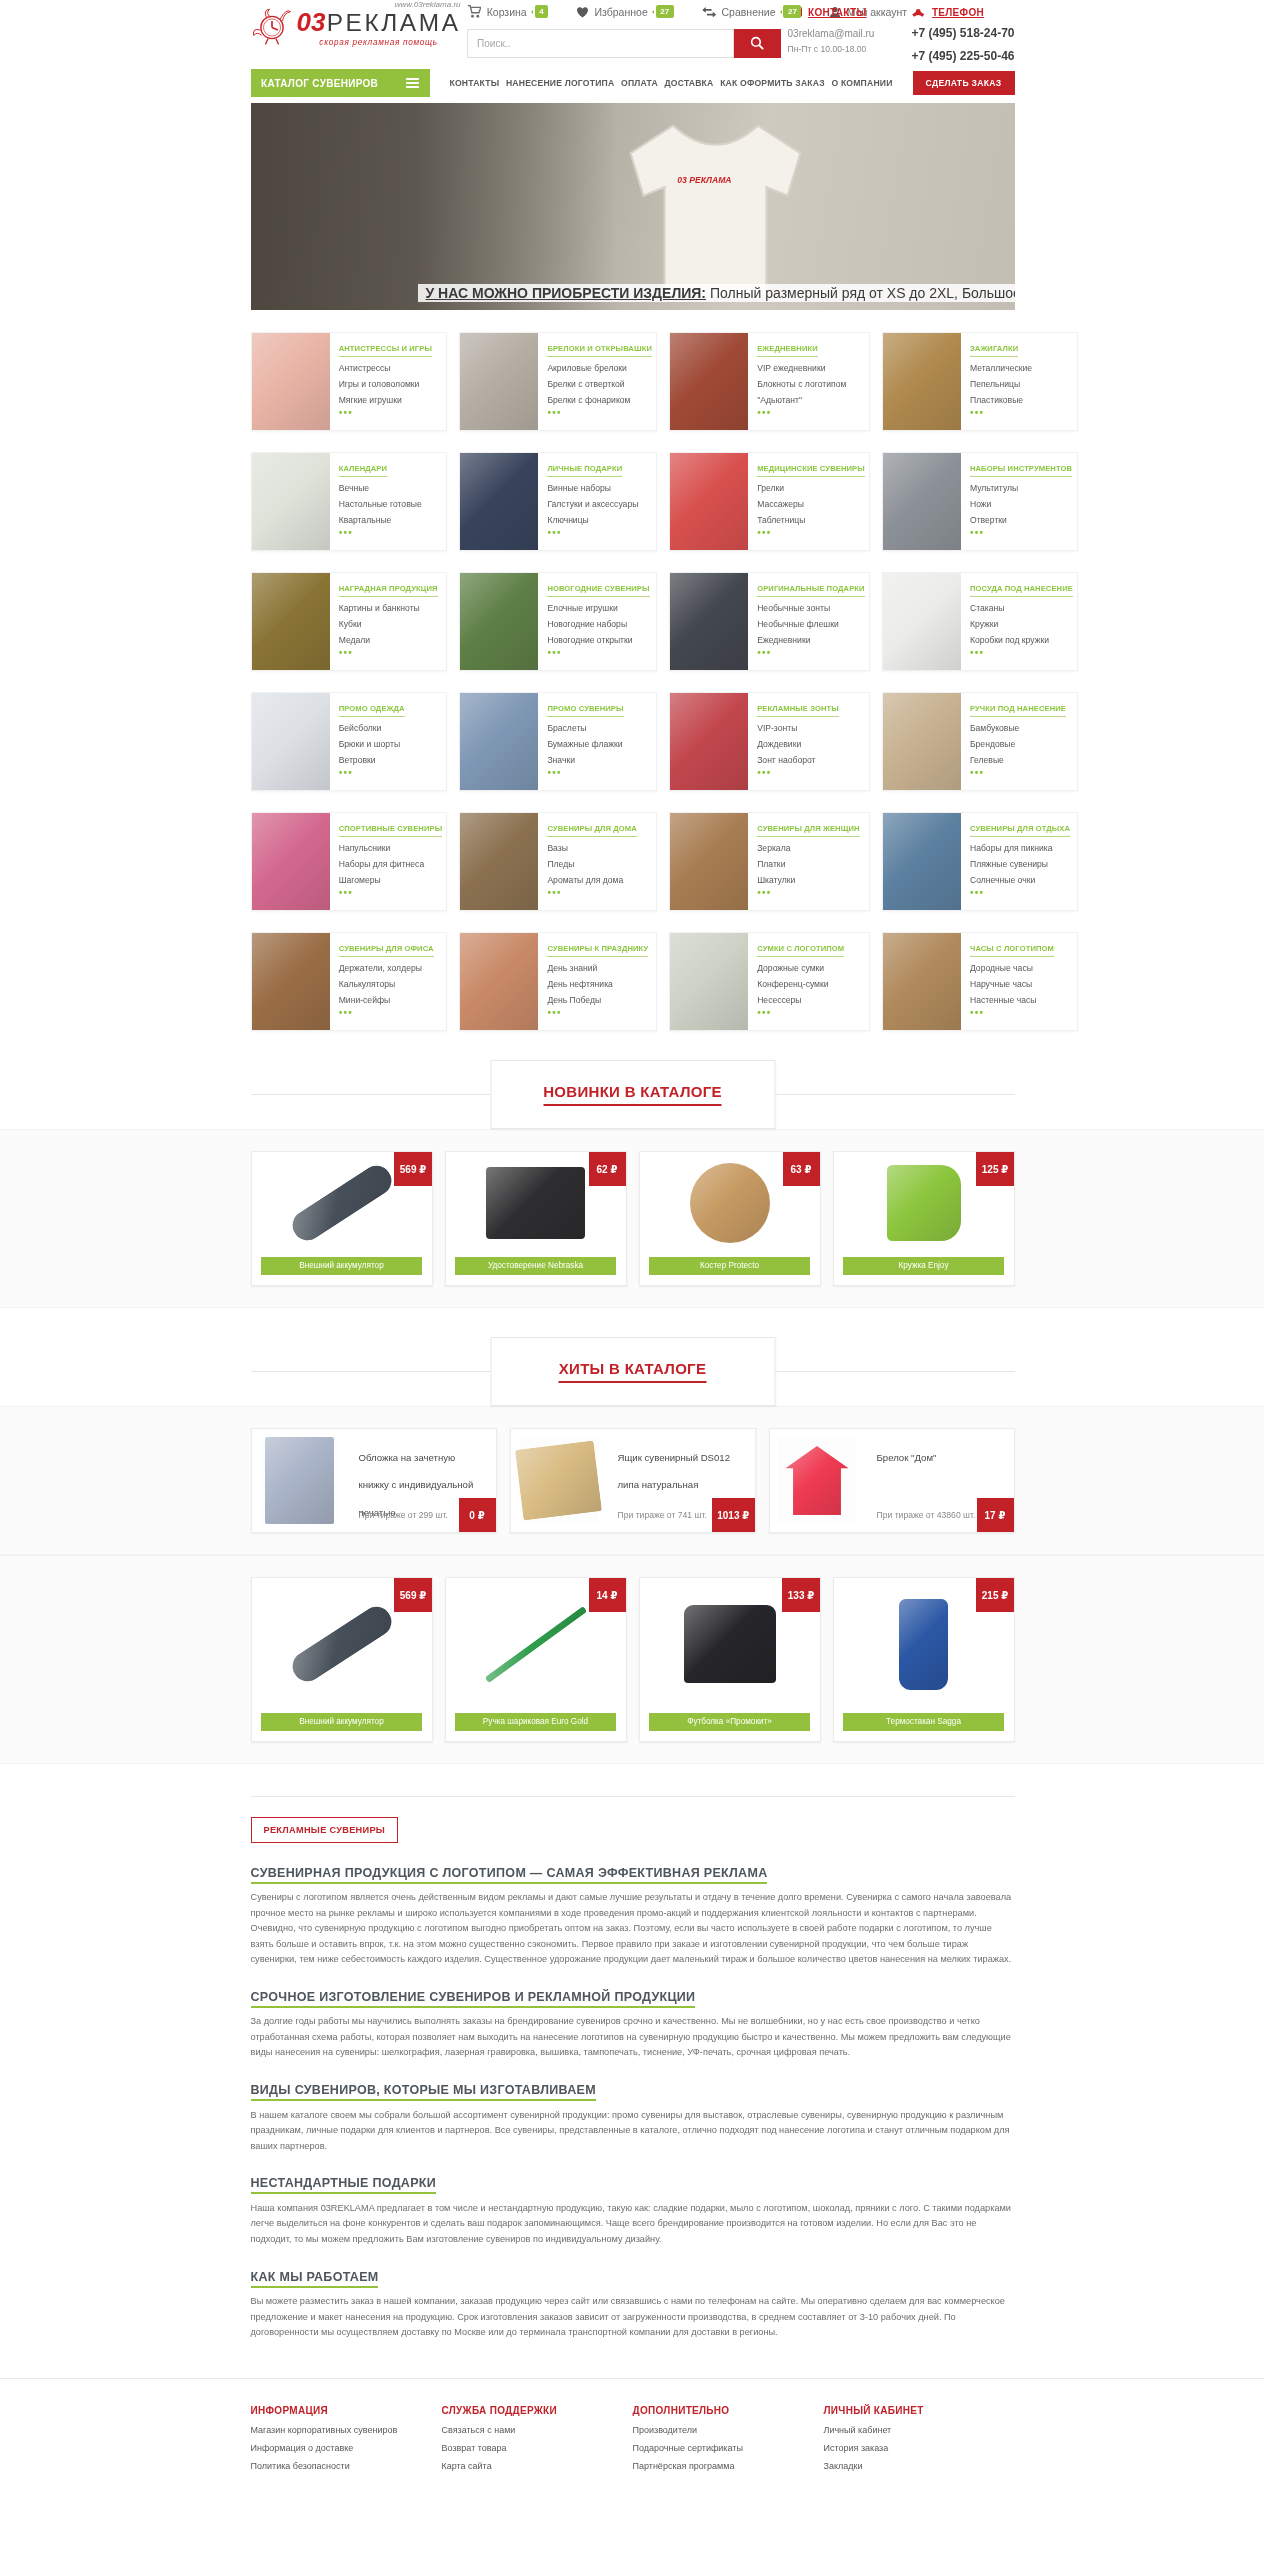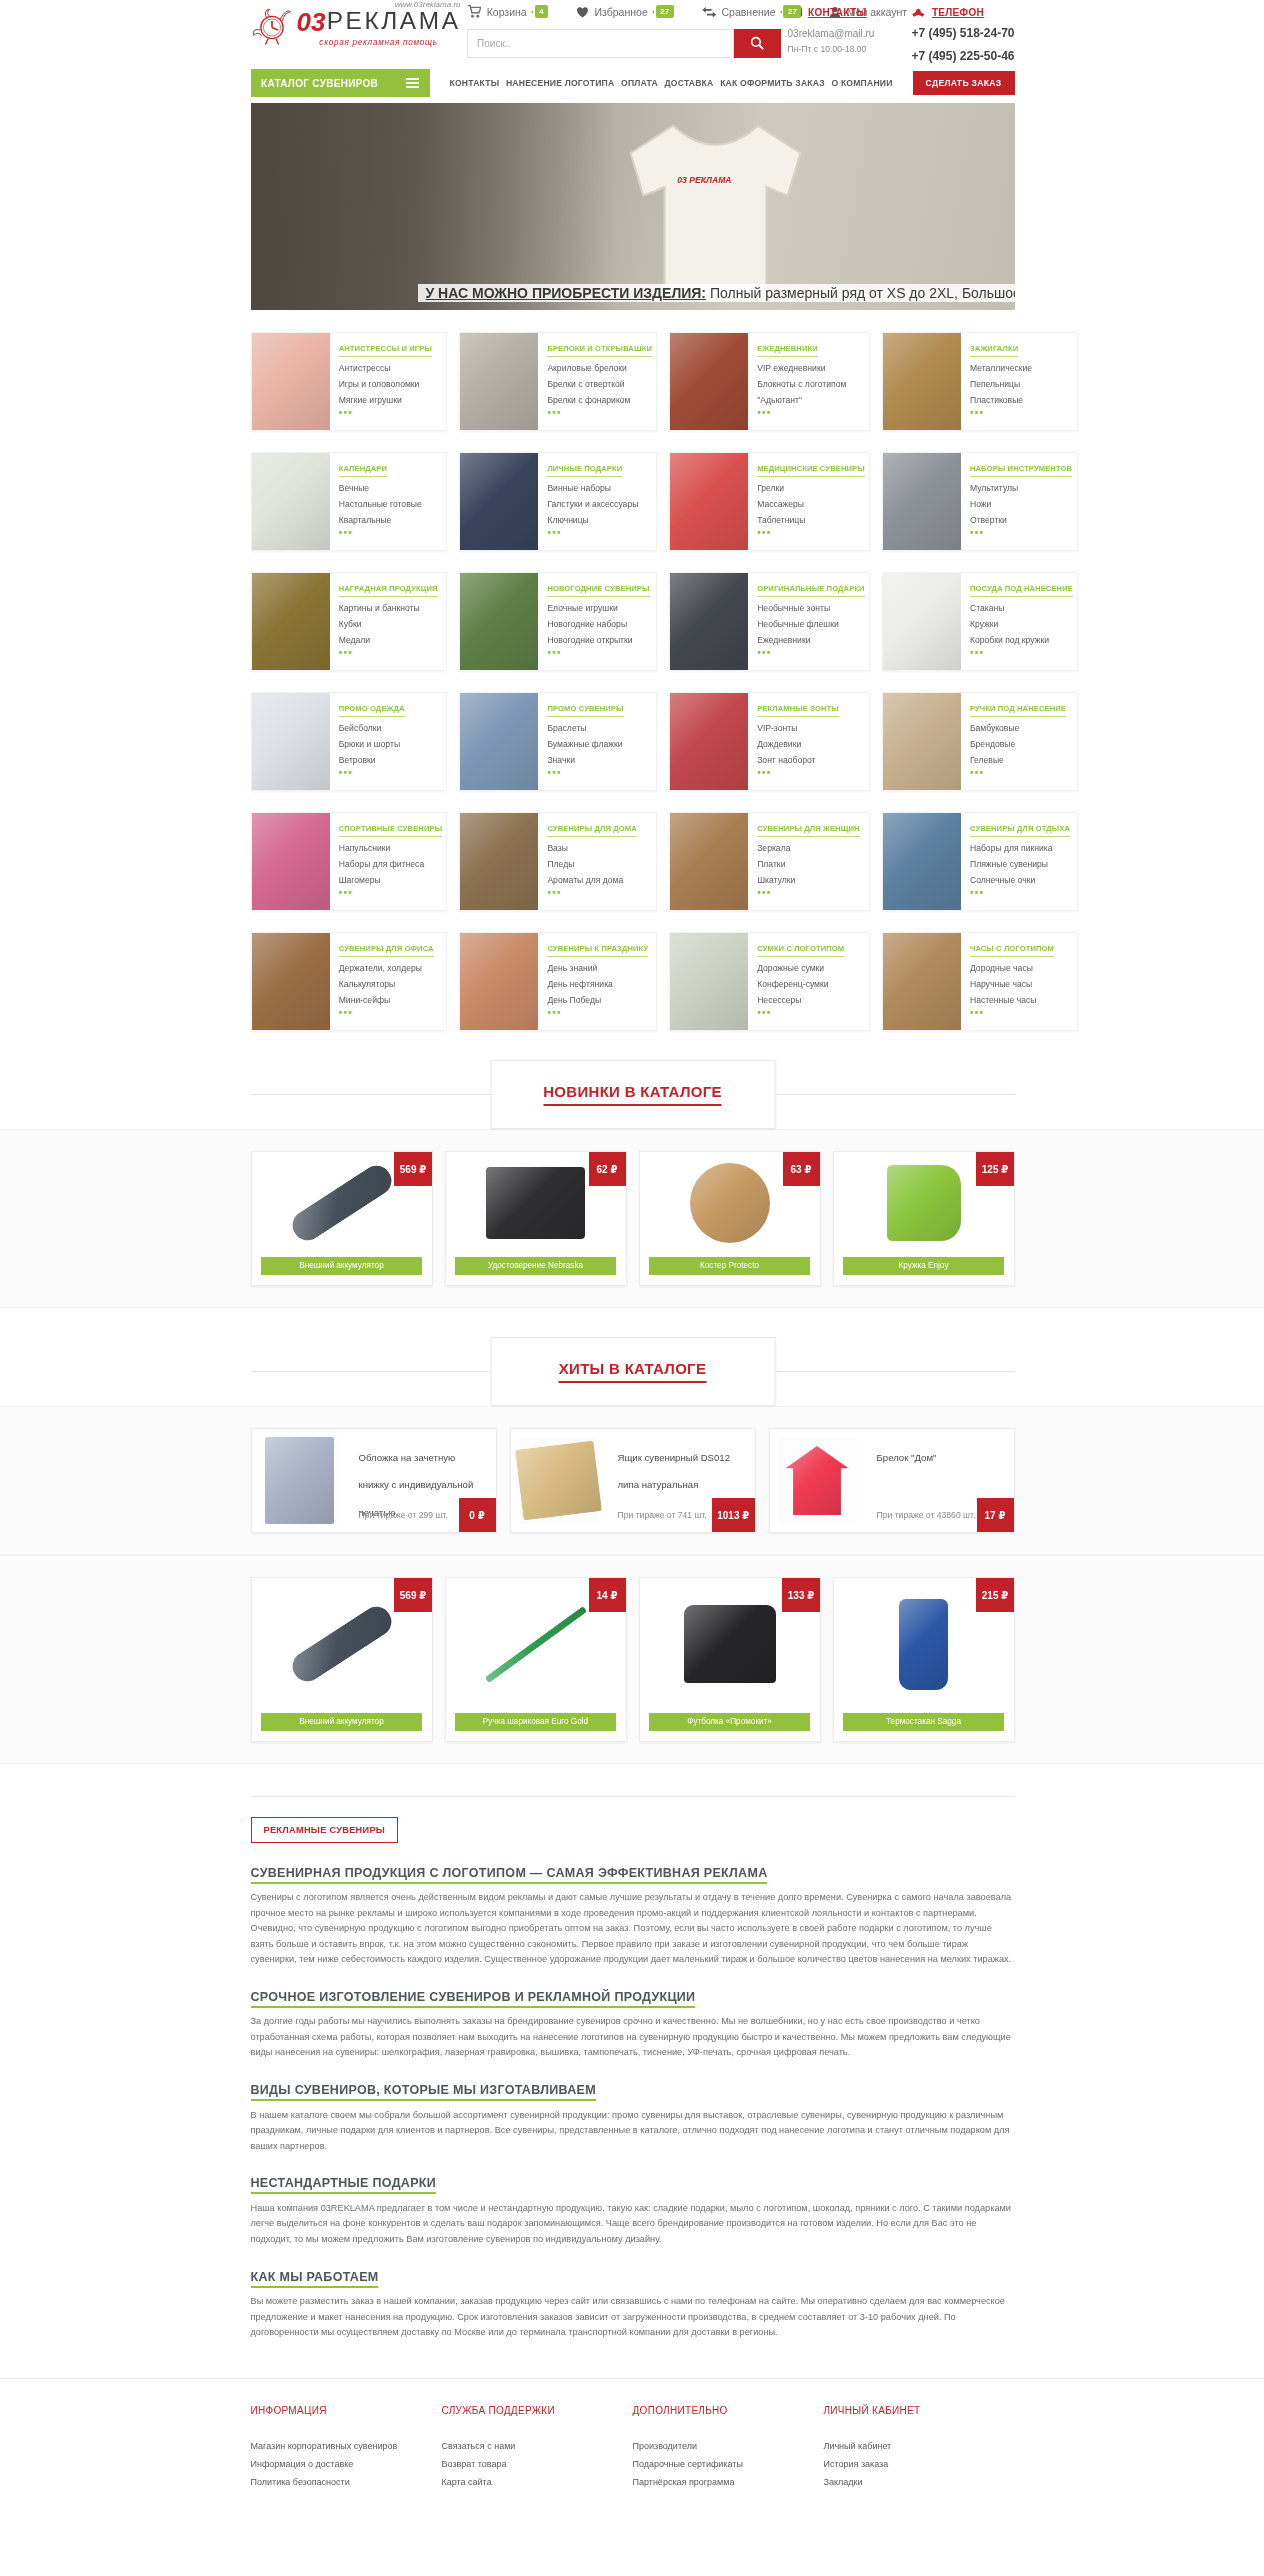--- a/index.html
+++ b/index.html
@@ -8,21 +8,21 @@
   .container{width:764px;margin:0 auto;position:relative}
   a,.clickable{cursor:pointer}
 
   
   .hdr{padding-top:0}
   .hdr-grid{display:flex;align-items:flex-start}
   .logo{display:flex;align-items:flex-start;width:198px;flex:none}
   .logo-icon{width:42px;height:49px;flex:none;margin-top:1.3px}
   .logo-text{margin-left:4px}
   .logo-url{font-size:8px;color:#8a8a8d;font-style:italic;text-align:right}
-  .logo-row{display:flex;align-items:flex-start;line-height:1}
+  .logo-row{display:flex;align-items:flex-end;line-height:1}
   .logo-03{color:#cc2127;font-weight:bold;font-style:italic;font-size:26px}
   .logo-reklama{color:#3c3c3e;font-size:24.4px;letter-spacing:2.6px;margin-left:1.3px}
   .logo-tag{color:#cc2127;font-style:italic;font-size:8.2px;margin-top:2.6px;text-align:center;letter-spacing:0.7px}
   .hdr-mid{margin-left:18.4px;width:316px}
   .quick-row{display:flex;gap:28px;padding-top:5.3px}
   .quick{display:flex;align-items:center;gap:5.3px;color:#6d6e71;font-size:10.5px;white-space:nowrap}
   .quick svg{display:block}
   .badge{position:relative;background:#94c13d;color:#fff;font-size:8px;font-weight:bold;
          padding:2px 4.6px;border-radius:2px;margin-left:2.6px}
   .badge::before{content:'';position:absolute;left:-5.3px;top:4.6px;border:2.6px solid transparent;border-right-color:#94c13d}
@@ -114,21 +114,21 @@
   .tag-btn{display:inline-block;border:0.7px solid #c22127;color:#c22127;font-size:9.2px;font-weight:bold;
            padding:7.2px 12px;letter-spacing:0.3px;background:#fff}
   .blk{margin-top:22.4px}
   .blk-h{font-size:12.5px;color:#4e565c;letter-spacing:0.3px}
   .blk-h span{border-bottom:2.6px double #94c13d;padding-bottom:2px}
   .blk-p{margin-top:10.5px;font-size:9.2px;line-height:1.68;color:#6d6e71}
 
   
   .footer{margin-top:37px;border-top:0.7px solid #e8e8e8;padding:26px 0 6.6px}
   .f-grid{display:grid;grid-template-columns:repeat(4,1fr)}
-  .f-title{color:#c22127;font-size:10px;font-weight:normal;letter-spacing:0.3px;margin-bottom:25px}
+  .f-title{color:#c22127;font-size:10px;font-weight:bold;letter-spacing:0.3px;margin-bottom:9px}
   .f-link{display:block;color:#58595b;font-size:9px;margin-top:8px}
 </style>
 </head>
 <body>
 
 <header class="hdr">
   <div class="container hdr-grid">
     <div class="logo clickable">
       <svg class="logo-icon" viewBox="0 0 64 74">
         <g fill="none" stroke="#cc2127" stroke-width="2">

